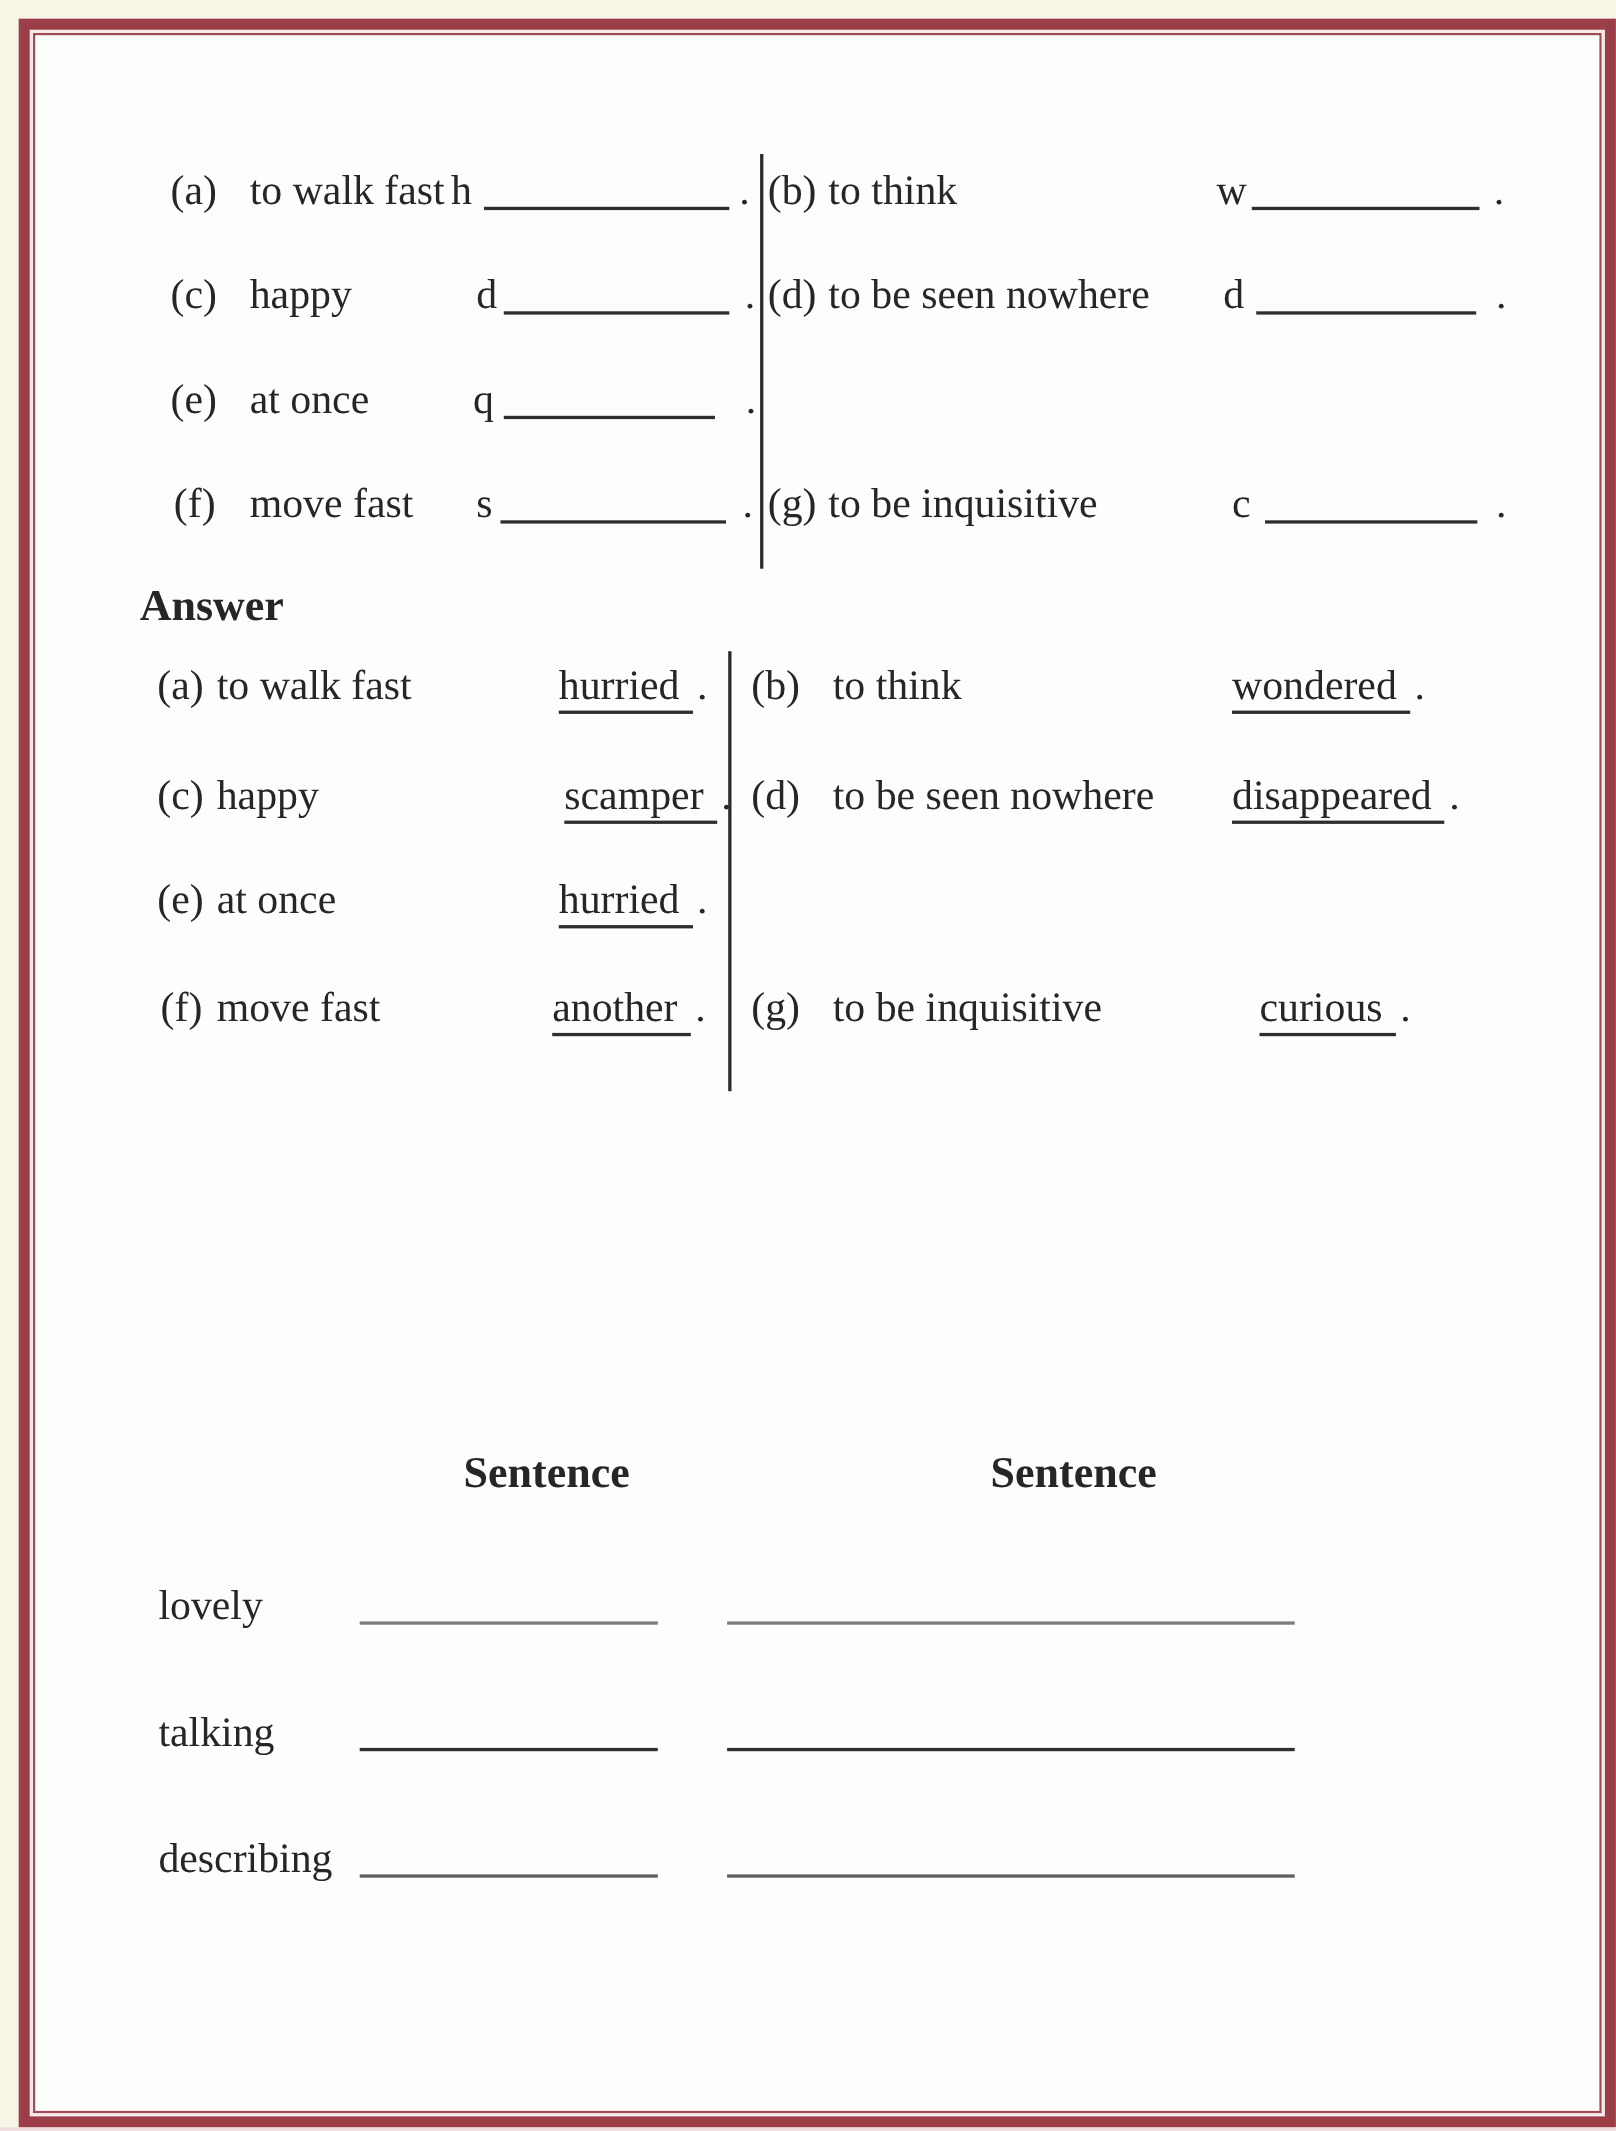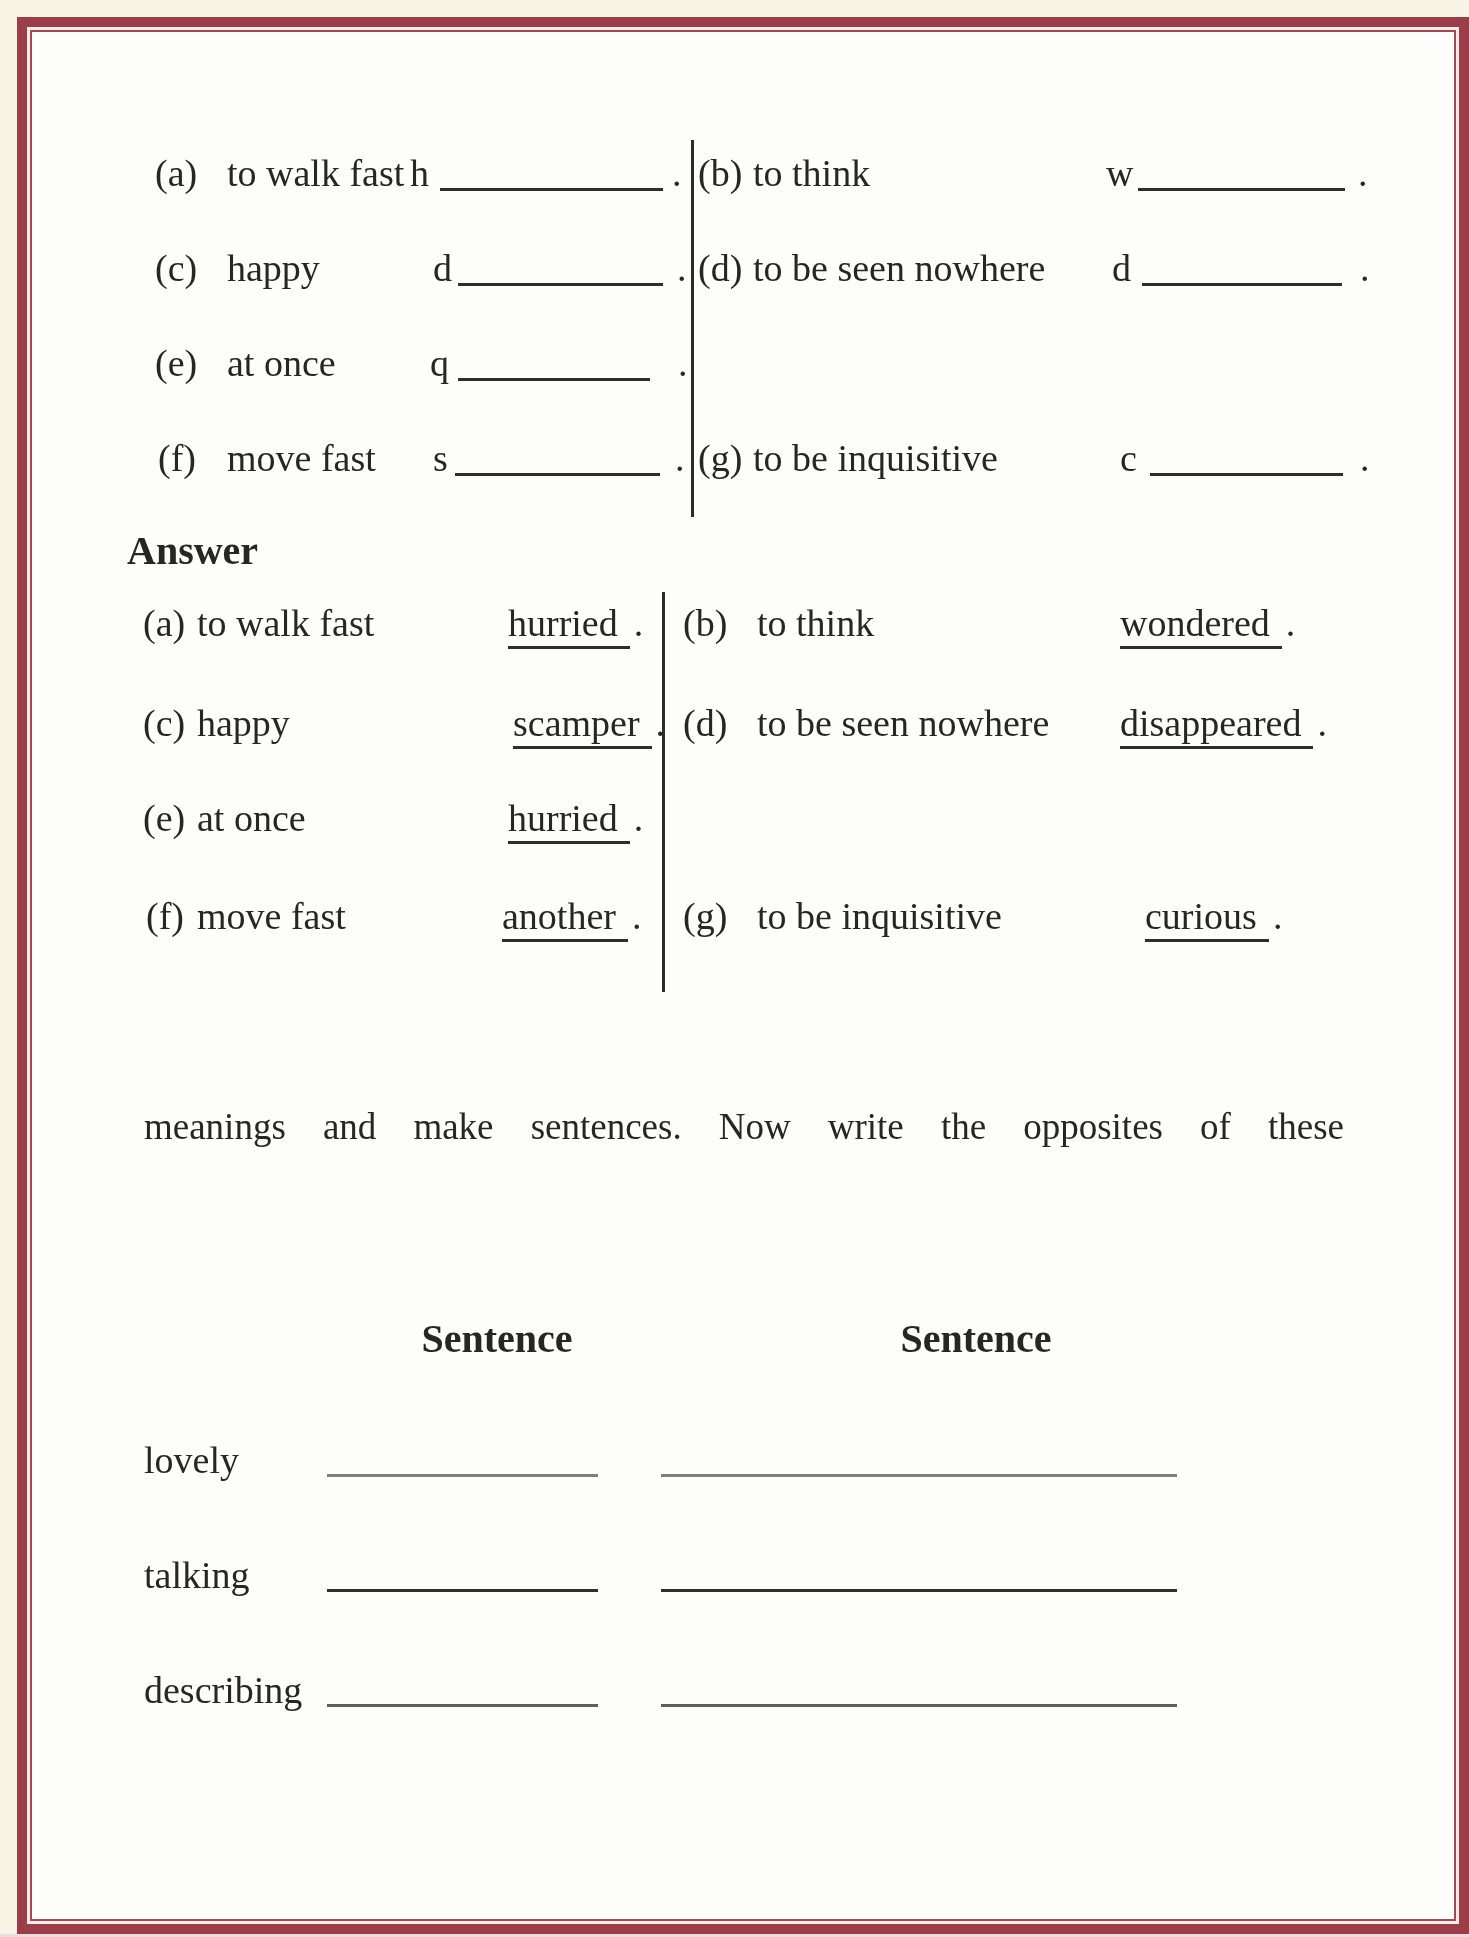--- a/index.html
+++ b/index.html
@@ -154,21 +154,20 @@
       <span class="aword" style="left:359px"><span class="uw">another</span><span class="adot">.</span></span>
     </div>
     <div class="ans-row" style="left:651px;top:861px">
       <span class="lbl">(g)</span>
       <span class="term" style="left:74px">to be inquisitive</span>
       <span class="aword" style="left:462px"><span class="uw">curious</span><span class="adot">.</span></span>
     </div>
 
 
     <div class="q2">
-      <div class="jline">meanings and make sentences. Now write the opposites of these</div>
     </div>
 
     <div class="th th1">Sentence</div>
     <div class="th th2">Sentence</div>
 
     <div class="t-label" style="top:1405px">lovely</div>
     <div class="t-line c1 r0" style="top:1442px"></div>
     <div class="t-line c2 r0" style="top:1442px"></div>
 
     <div class="t-label" style="top:1520px">talking</div>

